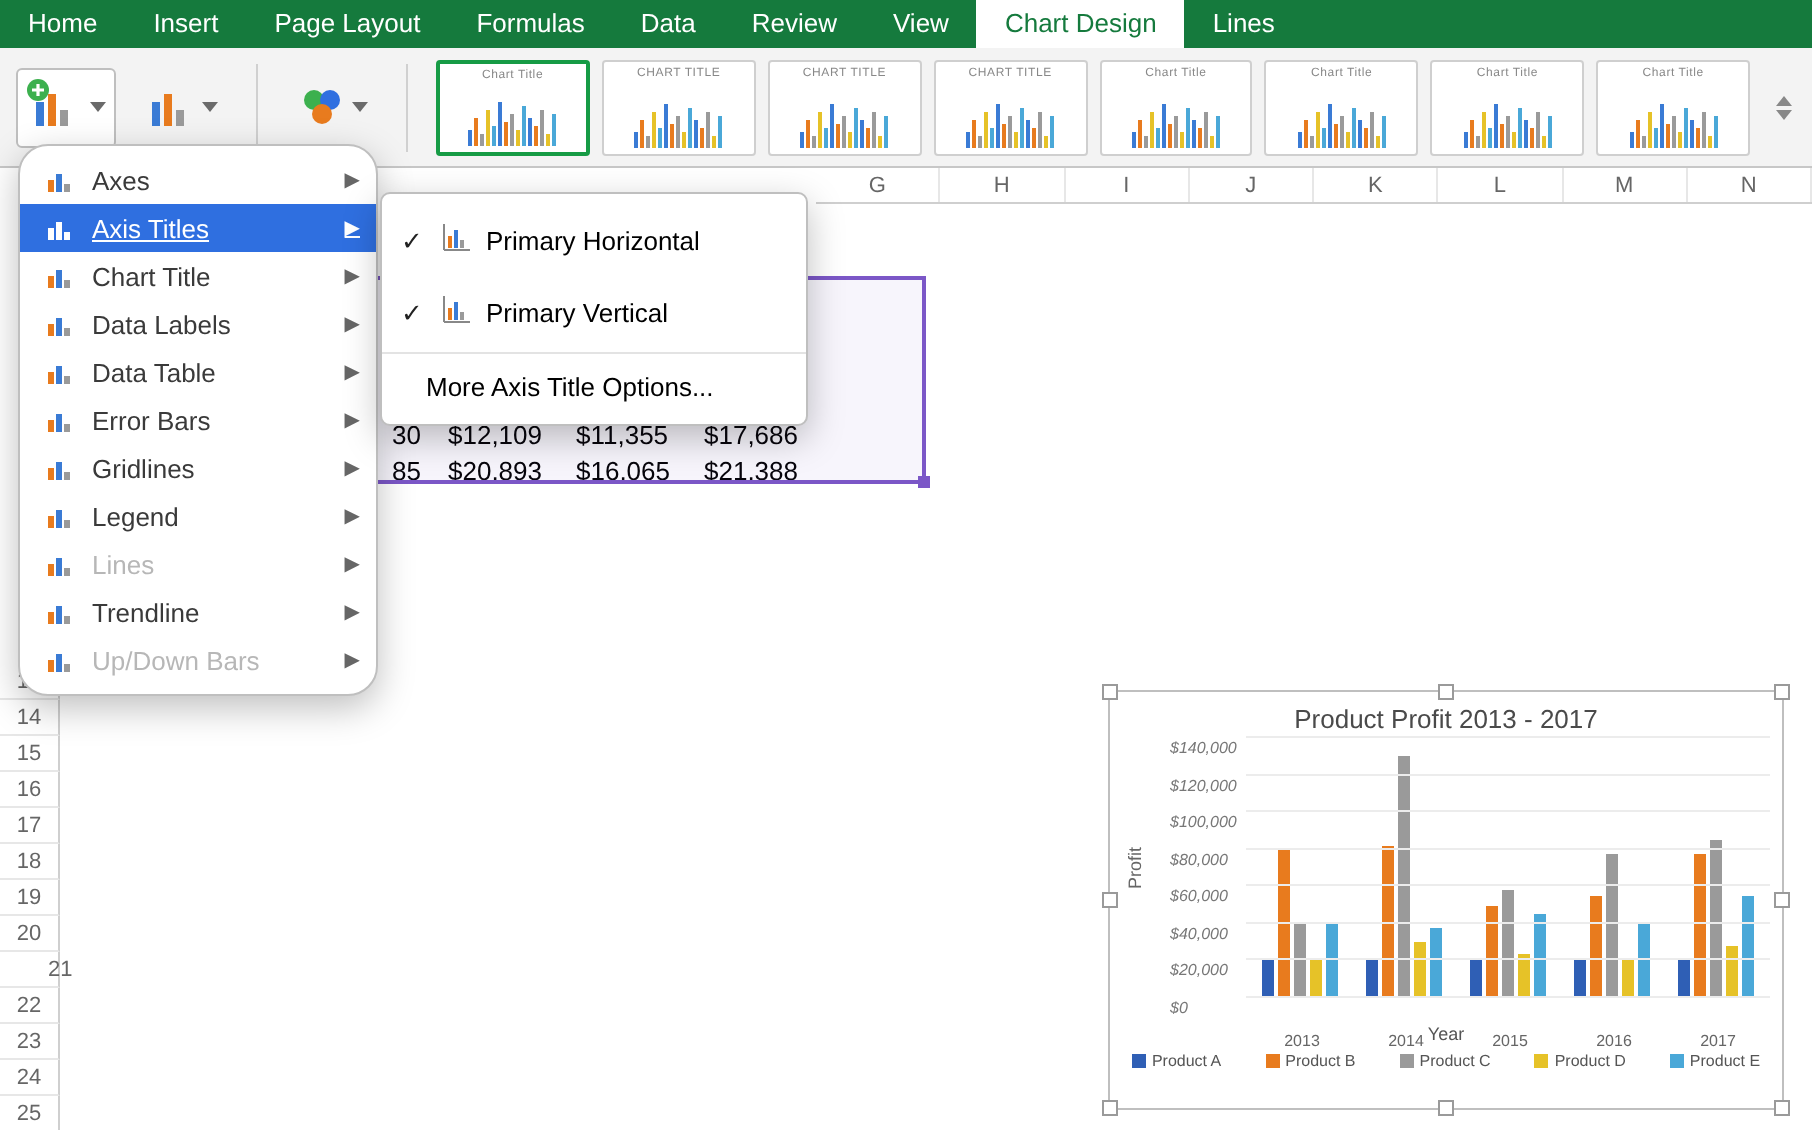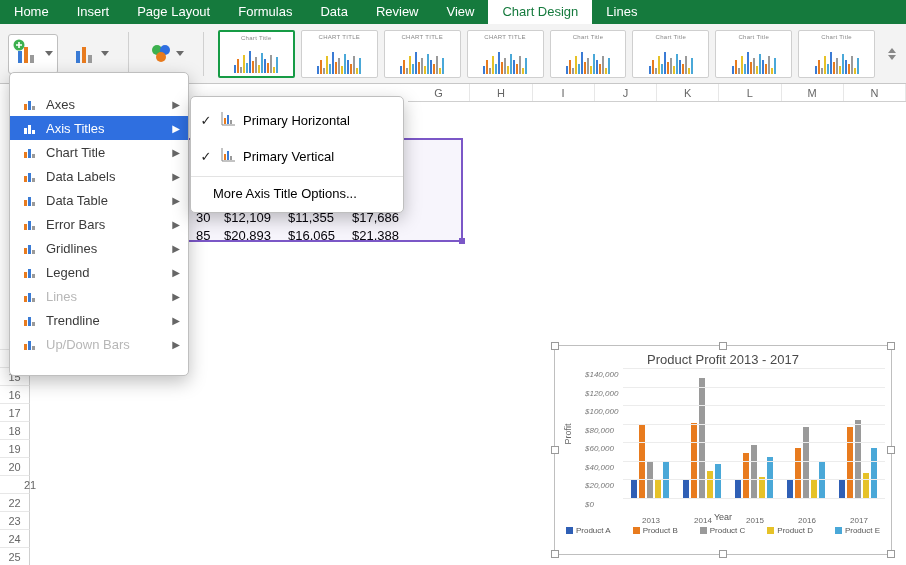--- a/index.html
+++ b/index.html
@@ -17,24 +17,24 @@
   .thumb .tt { font-size:6px; color:#888; text-align:center; height:8px; letter-spacing:0.3px;}
   .thumb .bars { flex:1; display:flex; align-items:flex-end; justify-content:center; gap:1px; }
   .thumb .bar { width:2px; background:#3a7bd5; }
   .colheads { display:flex; height:18px; border-bottom:1px solid #cfcfcf; position:absolute; left:30px; top:84px; right:0;}
   .colheads .col { width:72px; text-align:center; font-size:11px; color:#666; border-right:1px solid #e7e7e7; line-height:18px;}
   .rowheads { position:absolute; left:0; top:102px; width:30px; }
   .grid { position:absolute; left:30px; top:102px; right:0; bottom:0; }
   .sel-rect { position:absolute; border:2px solid #7b57c7; background:rgba(123,87,199,0.06); pointer-events:none;}
   .sel-handle{position:absolute; width:6px;height:6px;background:#7b57c7; right:-4px;bottom:-4px;}
   
-  .menu { position:absolute; left:9px; top:72px; width:180px; background:#fff; border:1px solid #bfbfbf; border-radius:5px; box-shadow:0 6px 18px rgba(0,0,0,0.25); z-index:10; padding:19px 0;}
+  .menu { position:absolute; left:9px; top:72px; width:180px; background:#fff; border:1px solid #bfbfbf; border-radius:15px; box-shadow:0 6px 18px rgba(0,0,0,0.25); z-index:10; padding:5px 0;}
   .menu .mi { display:flex; align-items:center; height:24px; padding:0 8px 0 12px; font-size:13px; color:#3a3a3a; gap:8px; }
   .menu .mi.disabled { color:#b7b7b7;}
-  .menu .mi.sel { background:#2f6fe0; color:#fff;}
+  .menu .mi.sel { background:#2f6fe0; color:#fff;text-decoration:underline;}
   .menu .mi .arr { margin-left:auto; font-size:10px; color:#666;}
   .menu .mi.sel .arr{color:#fff;}
   .menu .micon { width:16px; display:flex; justify-content:center;}
   .submenu { position:absolute; left:190px; top:96px; width:214px; background:#fff; border:1px solid #bfbfbf; border-radius:5px; box-shadow:0 6px 18px rgba(0,0,0,0.25); z-index:11; padding:5px 0;}
   .submenu .mi { display:flex; align-items:center; height:36px; padding:0 10px 0 8px; font-size:13px; gap:6px;}
   .submenu .sep { height:1px; background:#e3e3e3; margin:2px 0;}
   .check { width:14px; text-align:center; font-size:13px; color:#222;}
   
   .chart-frame { position:absolute; left:554px; top:345px; width:338px; height:210px; border:1px solid #bfbfbf; background:#fff;}
   .chart-frame .handle{position:absolute;width:8px;height:8px;border:1px solid #9a9a9a;background:#fff;}

